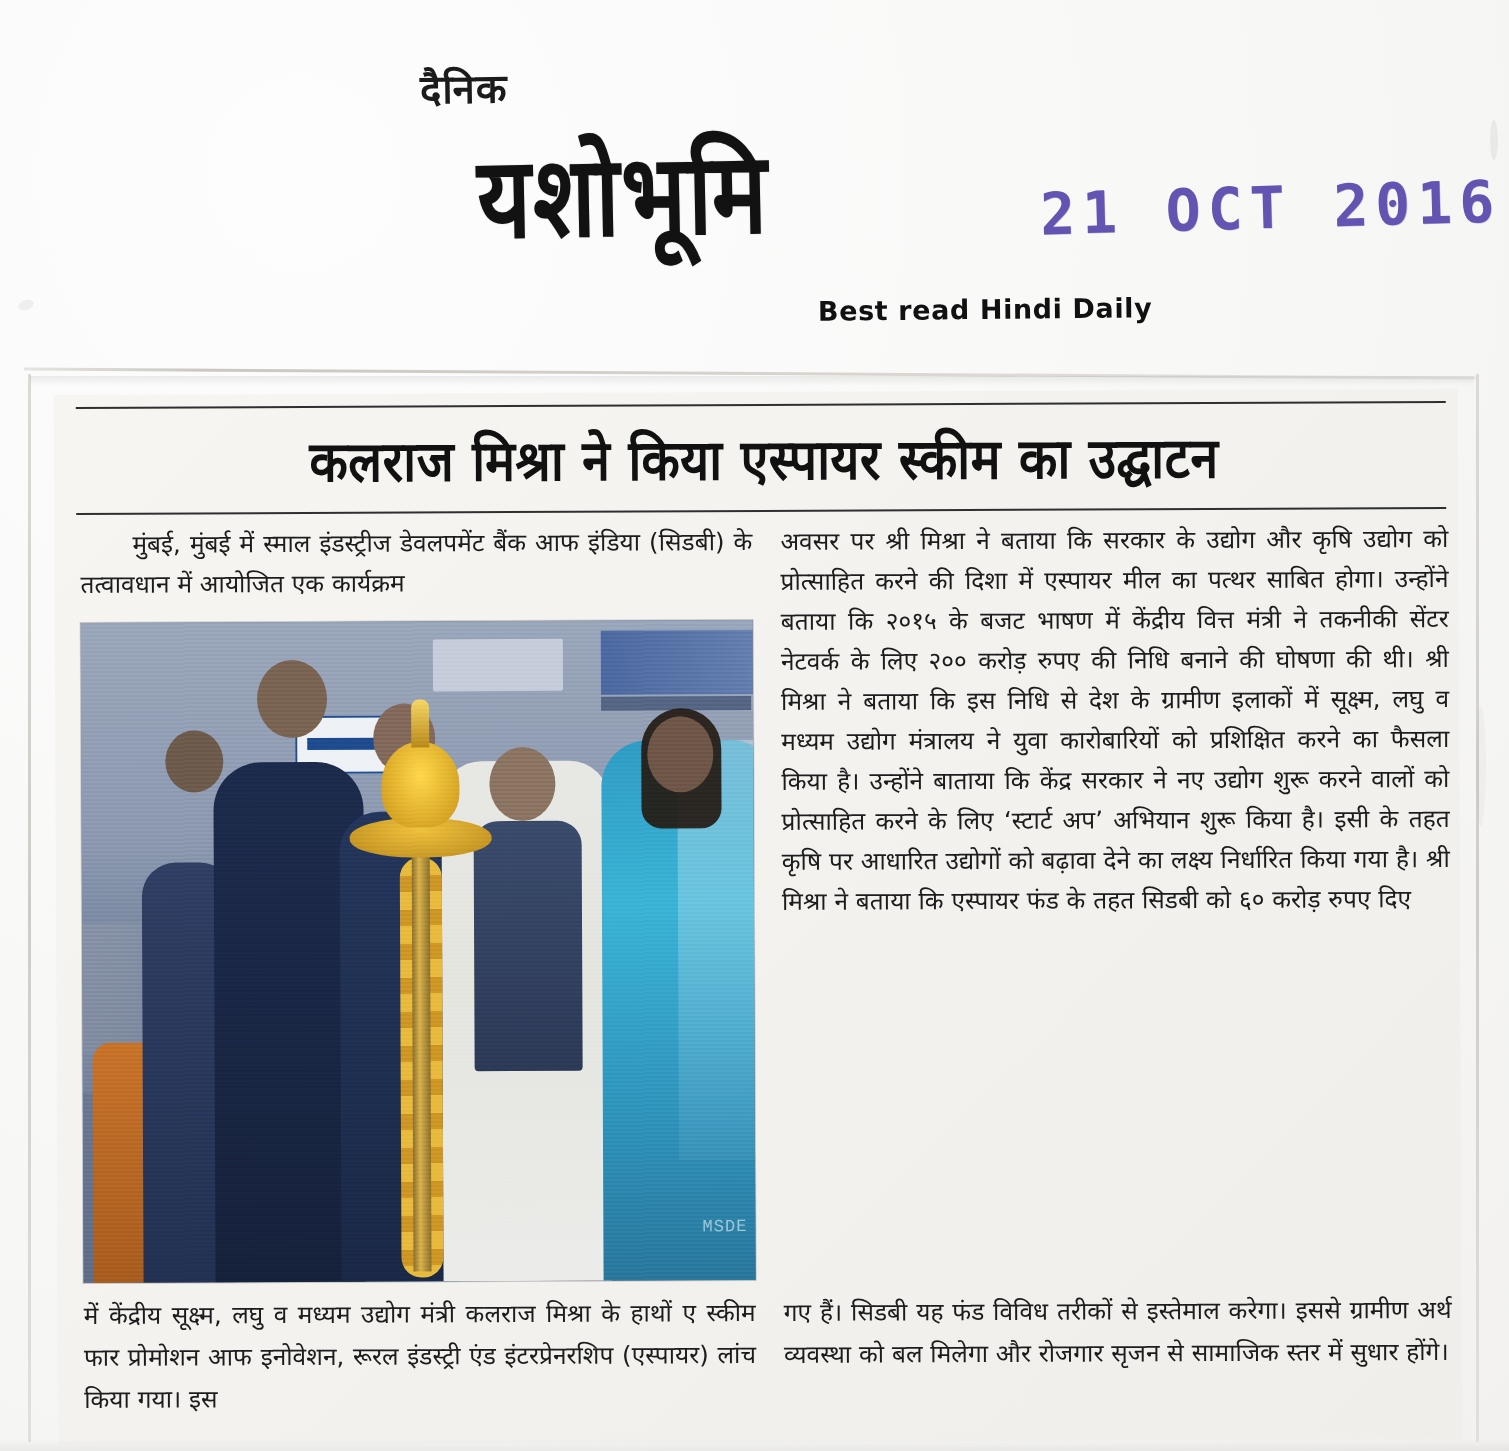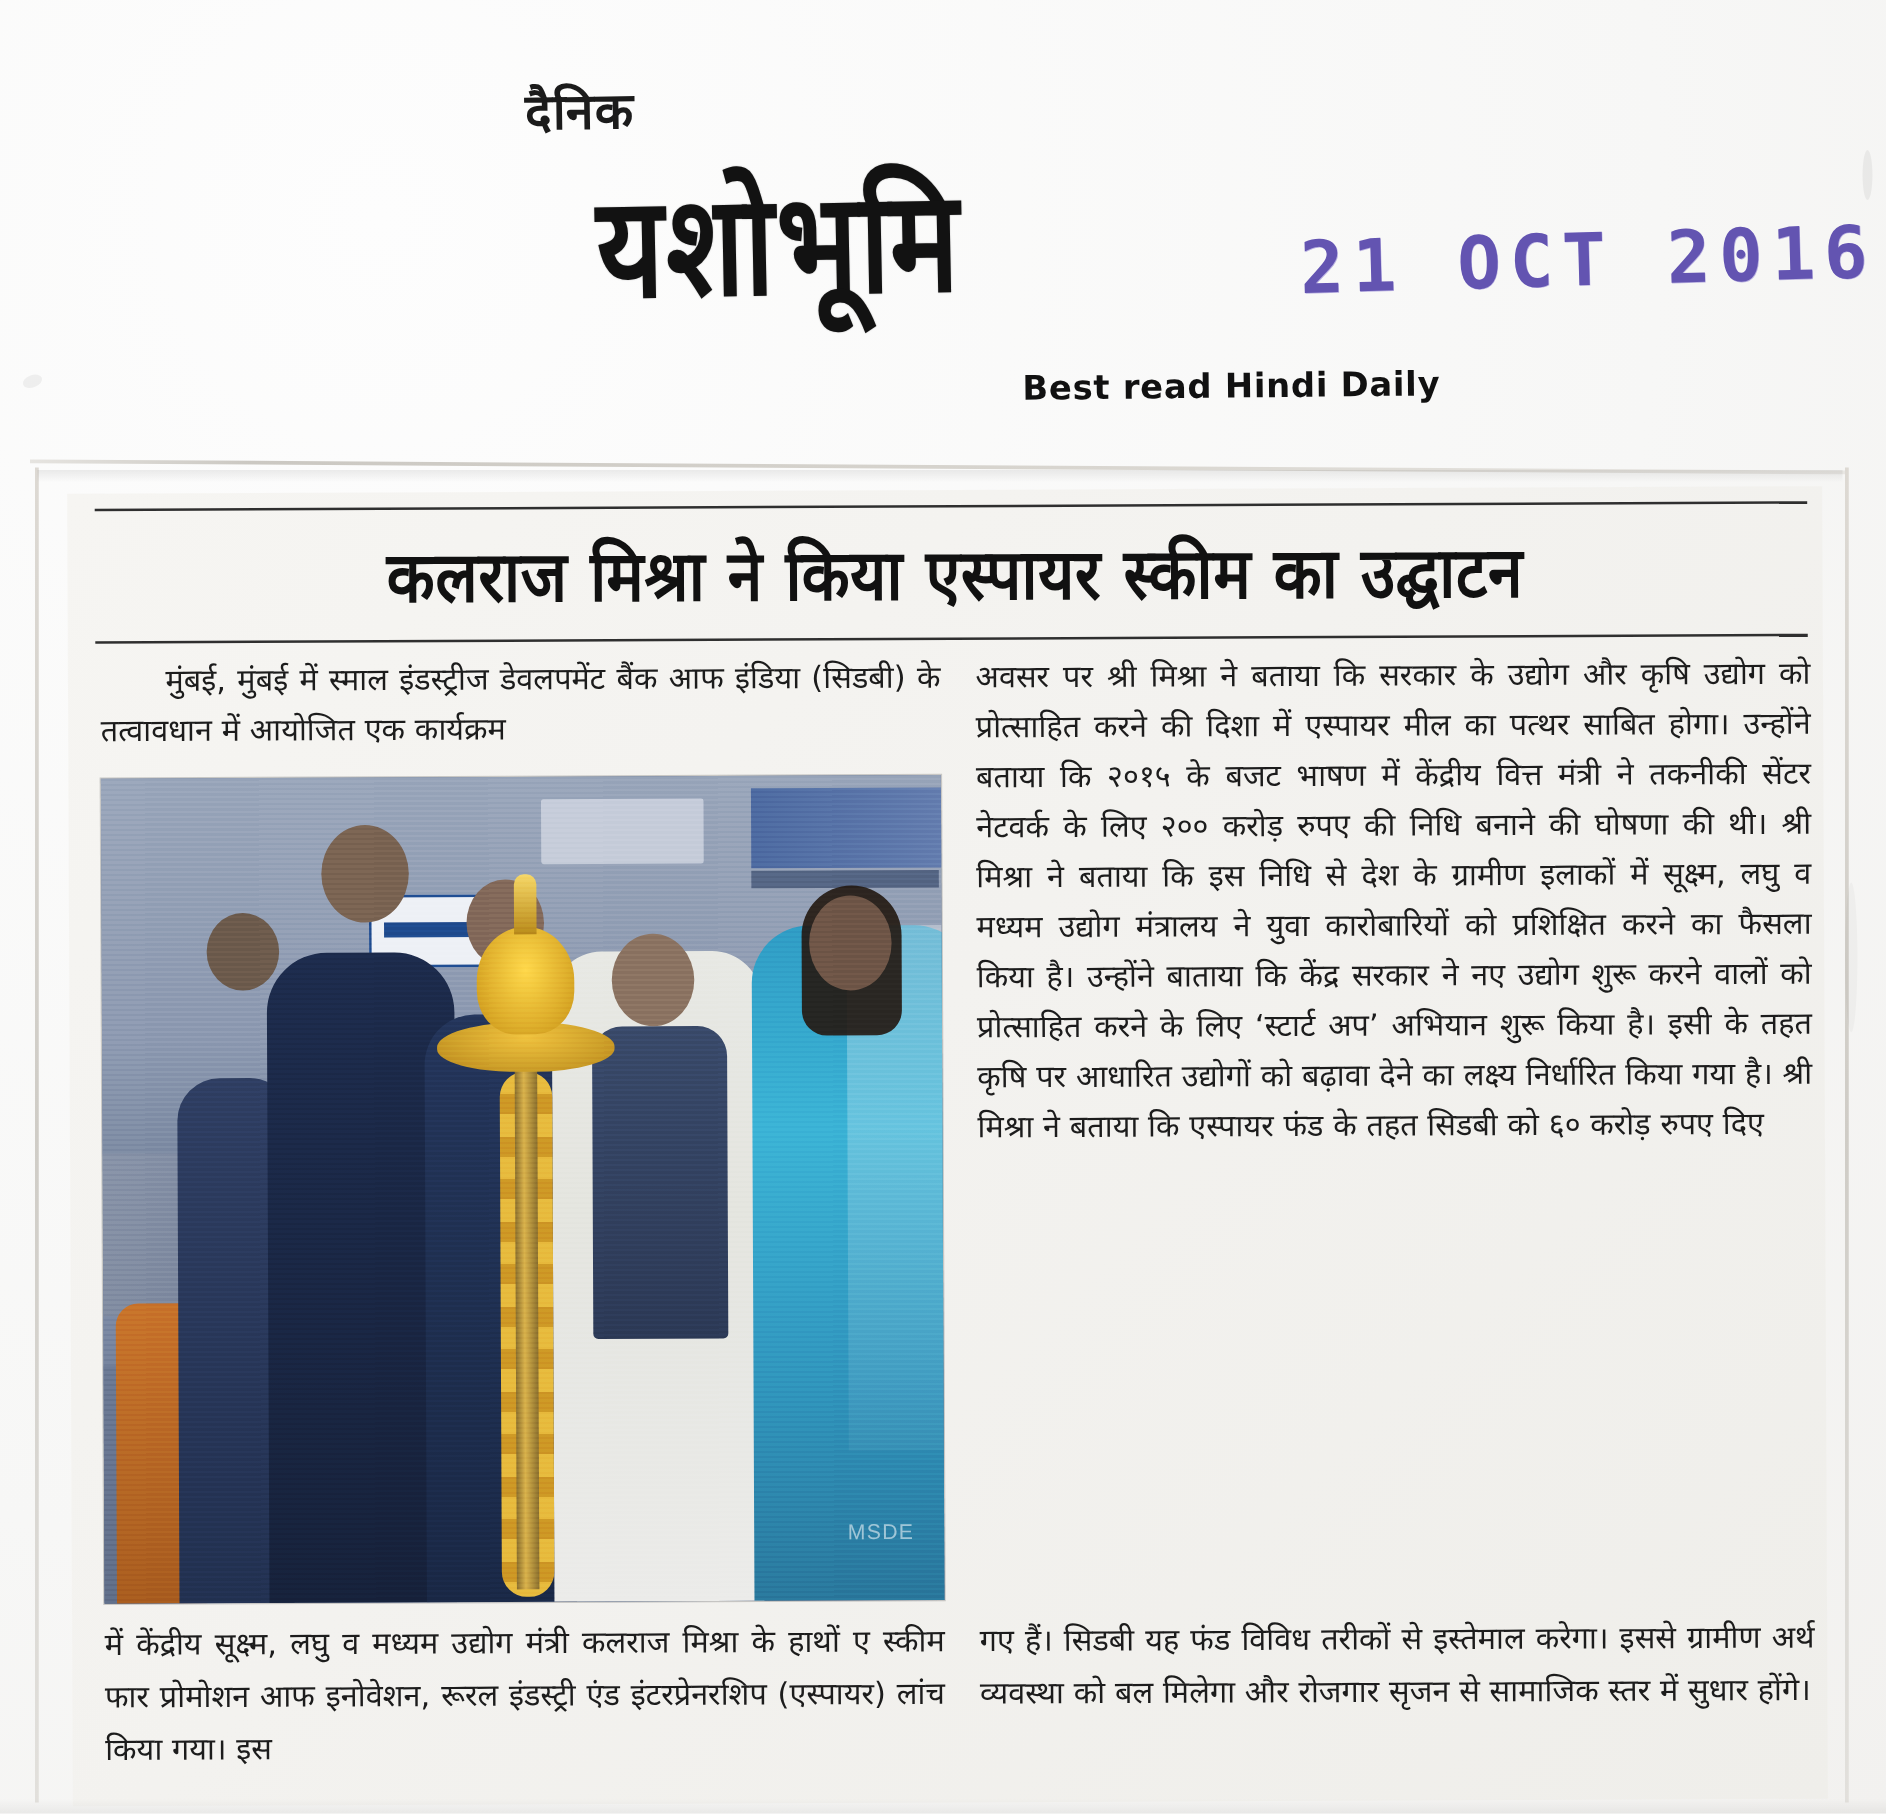--- a/index.html
+++ b/index.html
@@ -292,23 +292,23 @@
   .p6 { left: 10px; width: 72px; height: 240px; background: linear-gradient(180deg,#c8732a,#a85c1f); border-radius: 18px 18px 0 0; }
   .photo-grain {
     position: absolute;
     inset: 0;
     background:
       repeating-linear-gradient(0deg, rgba(255,255,255,0.035) 0 2px, rgba(0,0,0,0.035) 2px 4px);
     mix-blend-mode: overlay;
   }
   .photo-wm {
     position: absolute;
-    right: 24px;
+    right: 8px;
     bottom: 44px;
-    font-family: Liberation Sans, sans-serif;
+    font-family: Liberation Mono, monospace;
     font-size: 17px;
     color: rgba(255,255,255,0.55);
     letter-spacing: 1px;
   }
 
   
   .col-left-tail {
     position: absolute;
     left: 26px;
     top: 900px;

